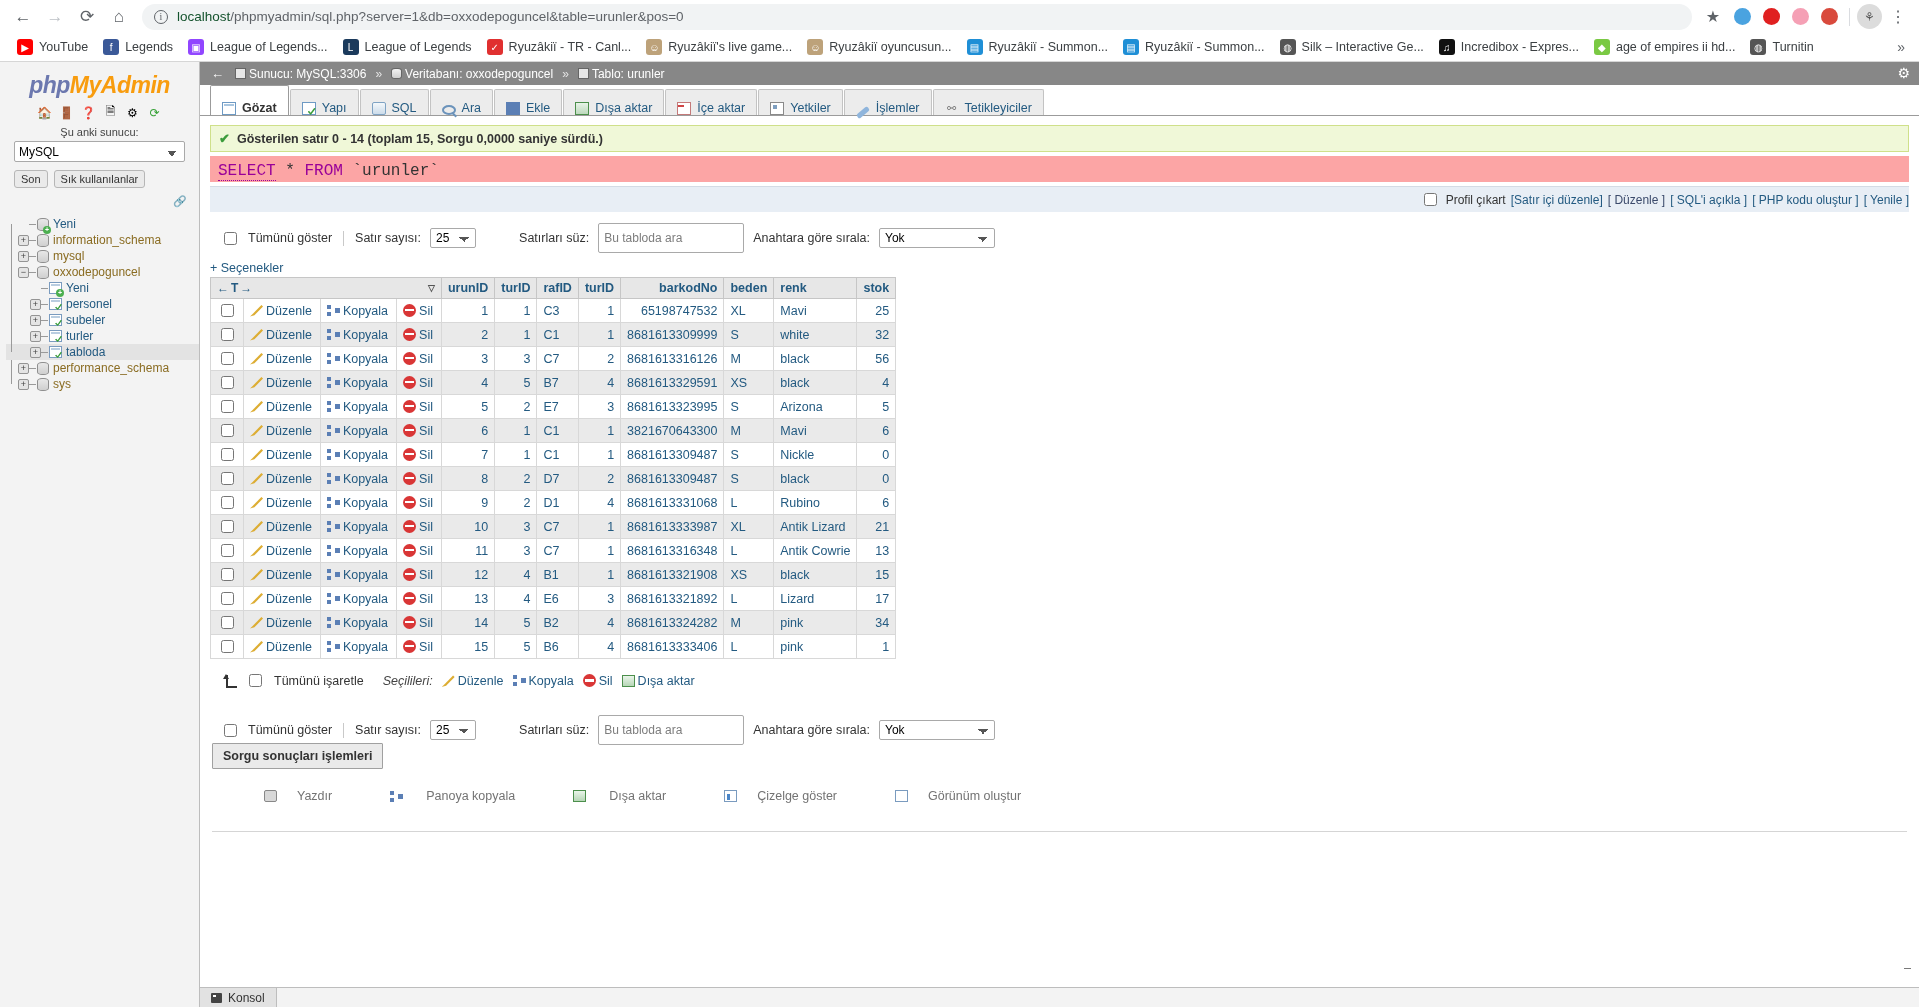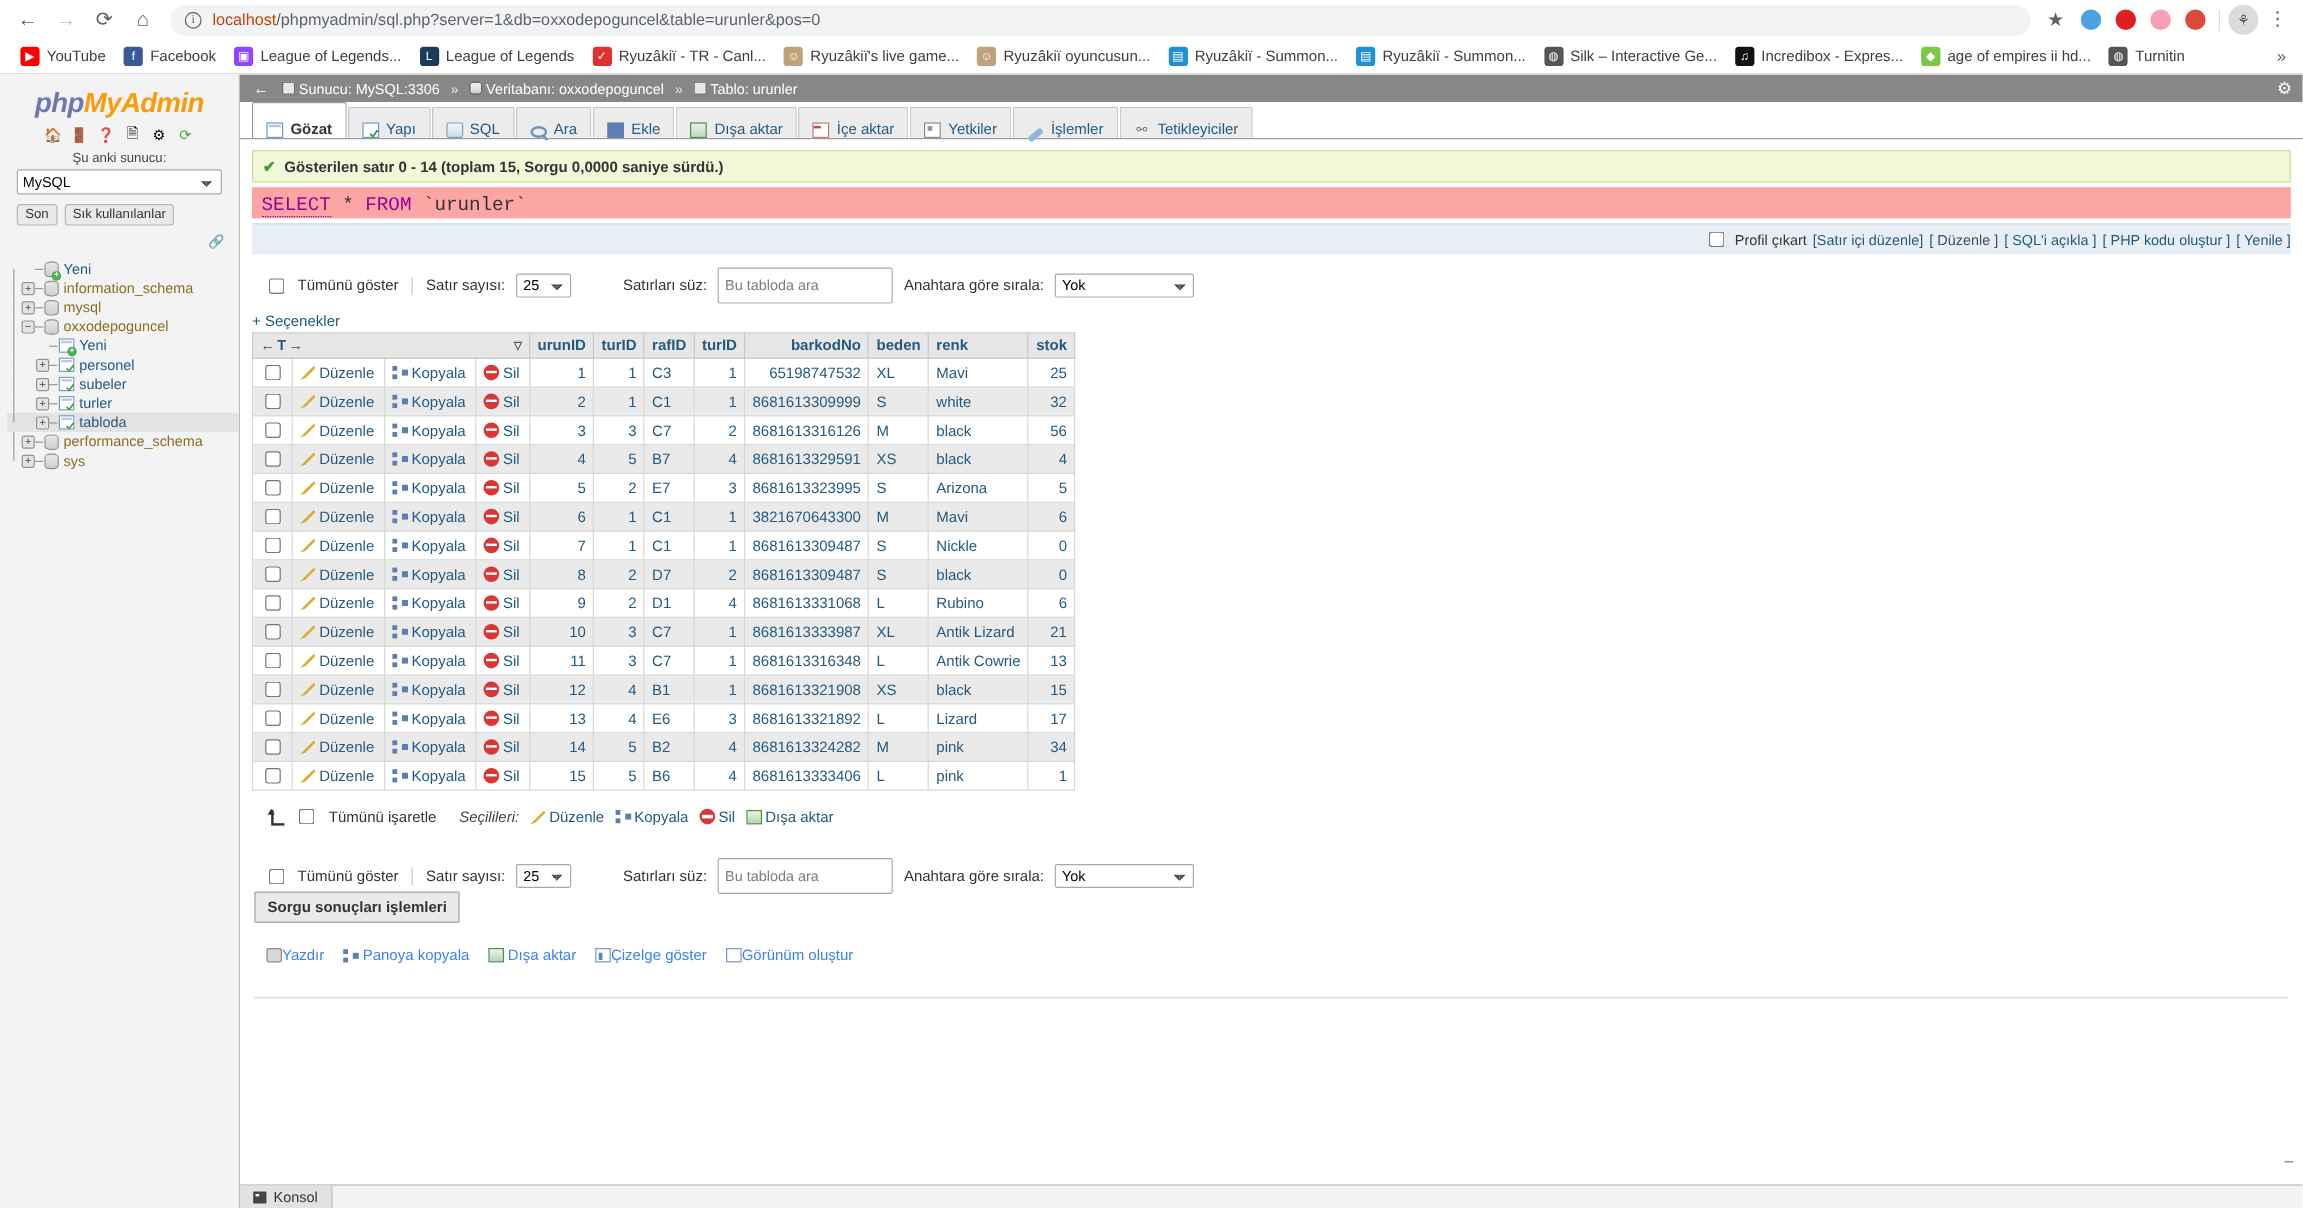--- a/index.html
+++ b/index.html
@@ -25,21 +25,21 @@
     flex:1; height:26px; background:#f1f3f4; border-radius:13px;
     display:flex; align-items:center; padding:0 12px; margin:0 6px; gap:9px;
     min-width:0;
   }
   .omni-info {
     width:14px; height:14px; border:1.3px solid #5f6368; border-radius:50%;
     display:flex; align-items:center; justify-content:center;
     font-size:10px; color:#5f6368; font-family:"Liberation Serif", serif; flex:0 0 auto;
   }
   .omni-url { font-size:13.5px; color:#5f6368; white-space:nowrap; overflow:hidden; }
-  .omni-url .host { color:#c2410c; }
+  .omni-url .host { color:#14532d; }
   .chrome-icons { display:flex; align-items:center; gap:3px; flex:0 0 auto; }
   .cicon { width:26px; height:26px; display:flex; align-items:center; justify-content:center; font-size:14px; cursor:pointer; }
   .cicon.star { color:#5f6368; font-size:16px; }
   .ext-dot { width:17px; height:17px; border-radius:50%; display:block; }
   .chrome-sep { width:1px; height:18px; background:#dadce0; margin:0 4px; }
   .avatar-btn {
     width:25px; height:25px; border-radius:50%; background:#dcdcdc;
     display:flex; align-items:center; justify-content:center; font-size:12px; color:#555;
   }
   .kebab { color:#5f6368; font-size:16px; letter-spacing:0; line-height:0.85; }
@@ -289,21 +289,21 @@
 
   
   .tooltip-box {
     position:absolute; background:#eaeaea; border:1px solid #a0a0a0;
     padding:5px 10px; font-size:12.5px; font-weight:bold; color:#333; border-radius:1px;
   }
   .print-row {
     display:flex; align-items:center; gap:16px; font-size:12.5px;
     padding:6px 0 0 22px;
   }
-  .prn { color:#3b82f6; cursor:pointer; display:inline-flex; align-items:center; gap:0; }
+  .prn { color:#737373; cursor:pointer; display:inline-flex; align-items:center; gap:20px;margin-left:42px; }
   .ico-print { display:inline-block; width:13px; height:12px; background:#d8d8d8;
                border:1px solid #888; border-radius:2px; }
   .ico-chart { display:inline-block; width:13px; height:12px; background:#fff;
                border:1px solid #7a9bbf; position:relative; }
   .ico-chart::after { content:""; position:absolute; left:2px; bottom:1px; width:3px; height:6px; background:#4a86c8; }
   .ico-view { display:inline-block; width:13px; height:12px; background:#fff;
               border:1px solid #7a9bbf; }
   .hrule { border:none; border-top:1px solid #d5d5d5; margin:28px 12px 0 12px; }
 
   
@@ -351,21 +351,21 @@
       <div class="cicon kebab">⋮</div>
     </div>
   </div>
   <div class="bm-row" id="bookmarks-bar">
     <span class="bm">
         <span class="bm-ico" style="background: rgb(255, 0, 0);">▶</span>
         <span>YouTube</span>
       </span>
       <span class="bm">
         <span class="bm-ico" style="background: rgb(59, 89, 152);">f</span>
-        <span>Facebook</span>
+        <span>Legends</span>
       </span>
       <span class="bm">
         <span class="bm-ico" style="background: rgb(145, 70, 255);">▣</span>
         <span>League of Legends...</span>
       </span>
       <span class="bm">
         <span class="bm-ico" style="background: rgb(27, 58, 92);">L</span>
         <span>League of Legends</span>
       </span>
       <span class="bm">

